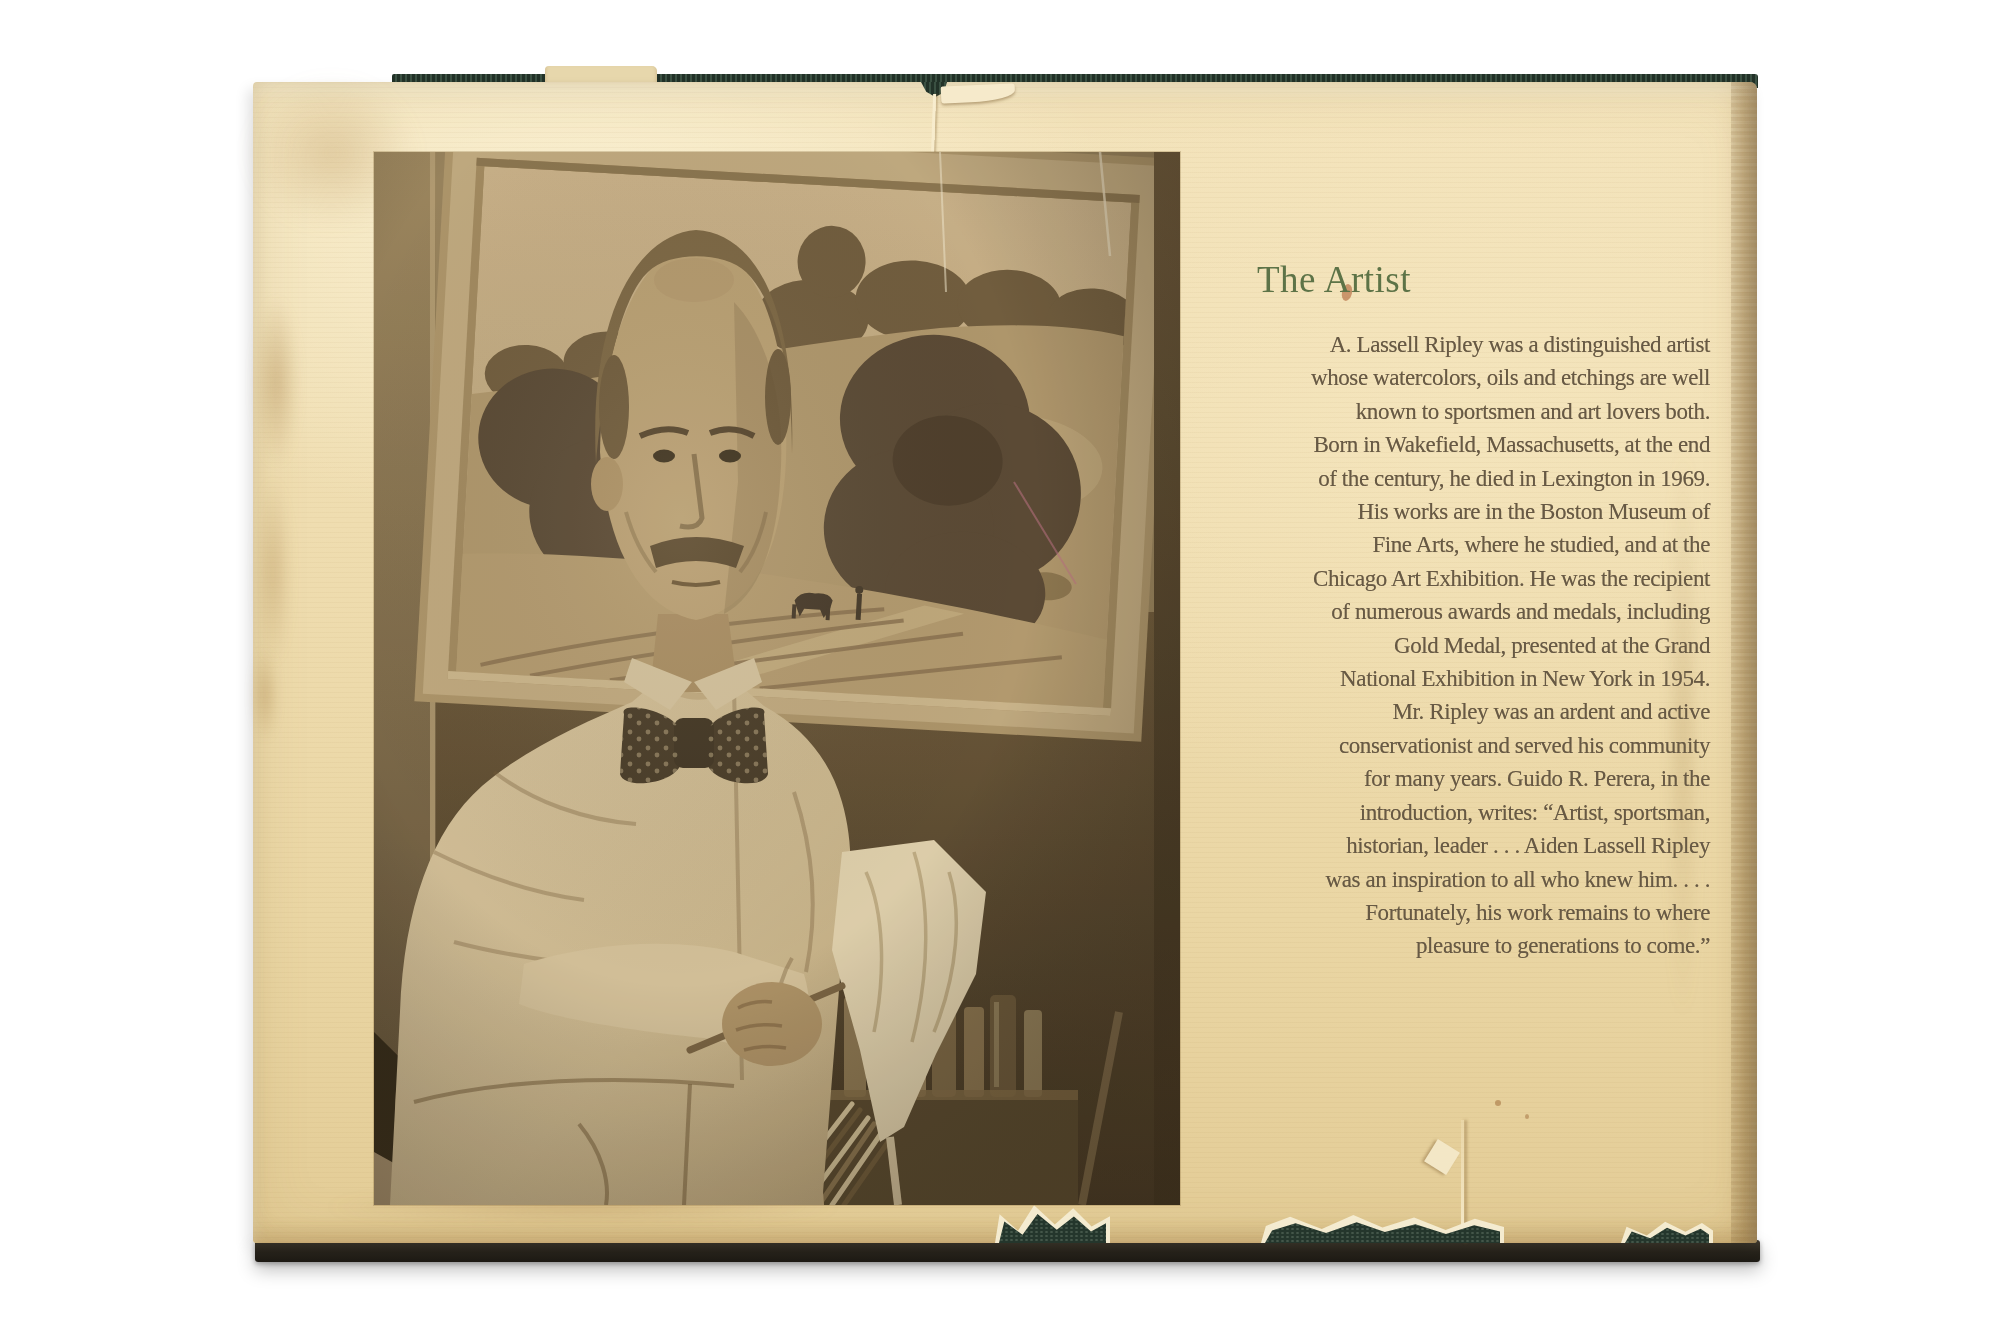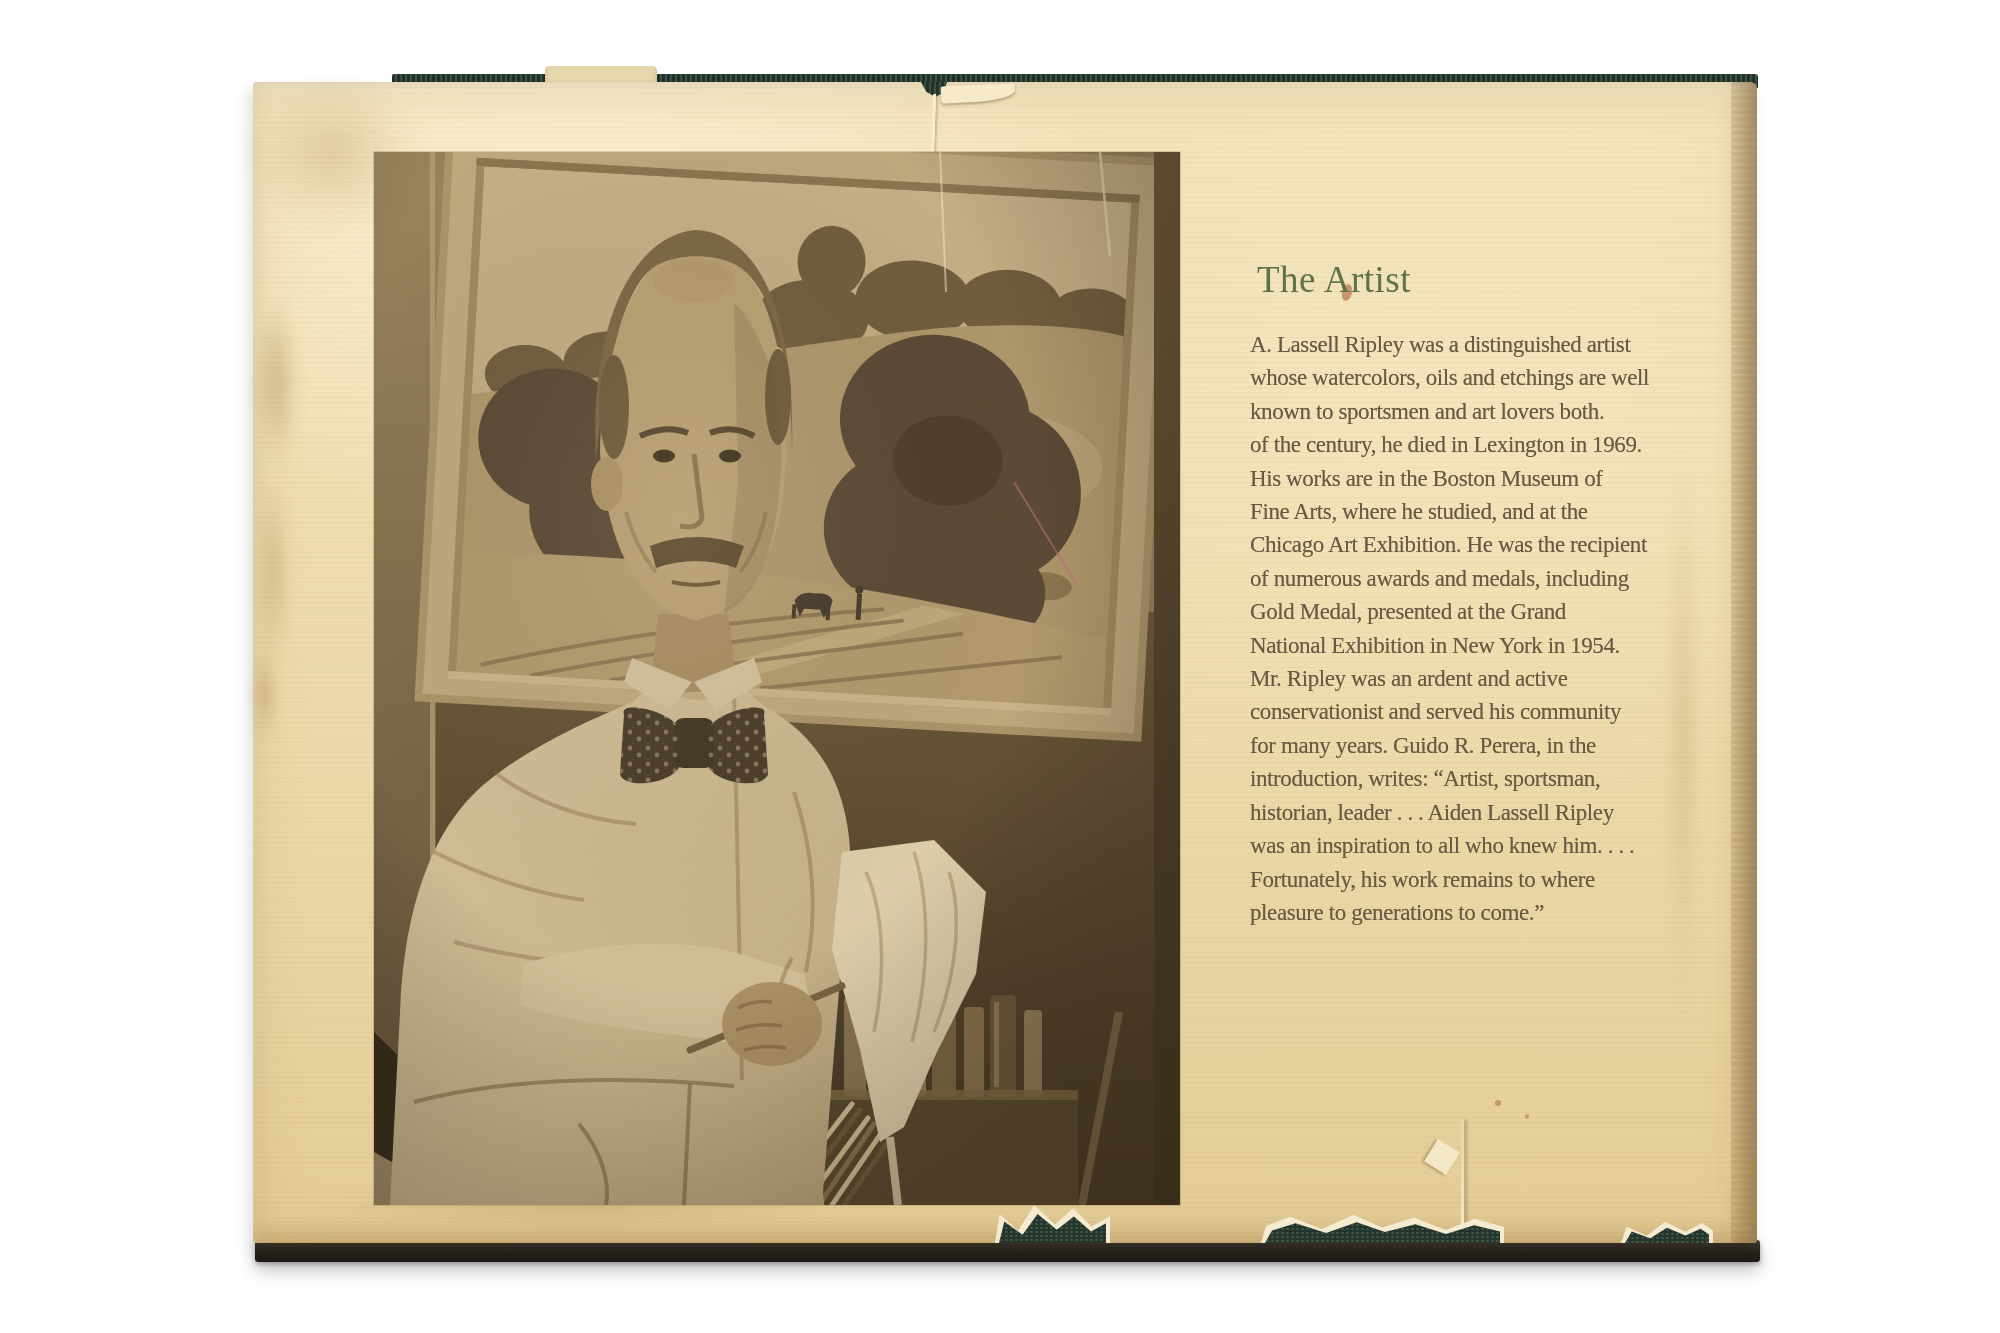--- a/index.html
+++ b/index.html
@@ -92,21 +92,21 @@
   
   .photo{position:absolute;left:121px;top:70px;width:806px;height:1053px;
     box-shadow:0 0 0 1px rgba(120,90,45,.25);background:#9b8660;}
   .photo svg{display:block;}
 
   
   .jacket-title{position:absolute;left:1004px;top:176px;font-size:37px;line-height:44px;
     color:#5d7347;letter-spacing:.5px;}
   .bio{position:absolute;left:997px;top:246px;width:460px;color:#675944;
     font-size:23px;line-height:33.4px;letter-spacing:-0.4px;}
-  .bio .line{white-space:nowrap;text-shadow:0 0 .6px rgba(103,89,68,.55);}
+  .bio .line{white-space:nowrap;text-shadow:0 0 .6px rgba(103,89,68,.55);text-align:right;}
 </style>
 </head>
 <body>
 
 <div class="stage">
 
   <div class="board-strip"></div>
   <div class="cloth-top"></div>
   <div class="corner-tab"></div>
 
@@ -354,20 +354,21 @@
         <rect x="0" y="0" width="806" height="1053" fill="url(#vg)"></rect>
         <rect x="0" y="0" width="806" height="1053" fill="rgba(122,96,60,.10)"></rect>
       </svg>
     </div>
 
     <div class="jacket-title">The Artist</div>
     <div class="bio">
       <div class="line">A. Lassell Ripley was a distinguished artist</div>
       <div class="line">whose watercolors, oils and etchings are well</div>
       <div class="line">known to sportsmen and art lovers both.</div>
+      <div class="line">Born in Wakefield, Massachusetts, at the end</div>
       <div class="line">of the century, he died in Lexington in 1969.</div>
       <div class="line">His works are in the Boston Museum of</div>
       <div class="line">Fine Arts, where he studied, and at the</div>
       <div class="line">Chicago Art Exhibition. He was the recipient</div>
       <div class="line">of numerous awards and medals, including</div>
       <div class="line">Gold Medal, presented at the Grand</div>
       <div class="line">National Exhibition in New York in 1954.</div>
       <div class="line">Mr. Ripley was an ardent and active</div>
       <div class="line">conservationist and served his community</div>
       <div class="line">for many years. Guido R. Perera, in the</div>

